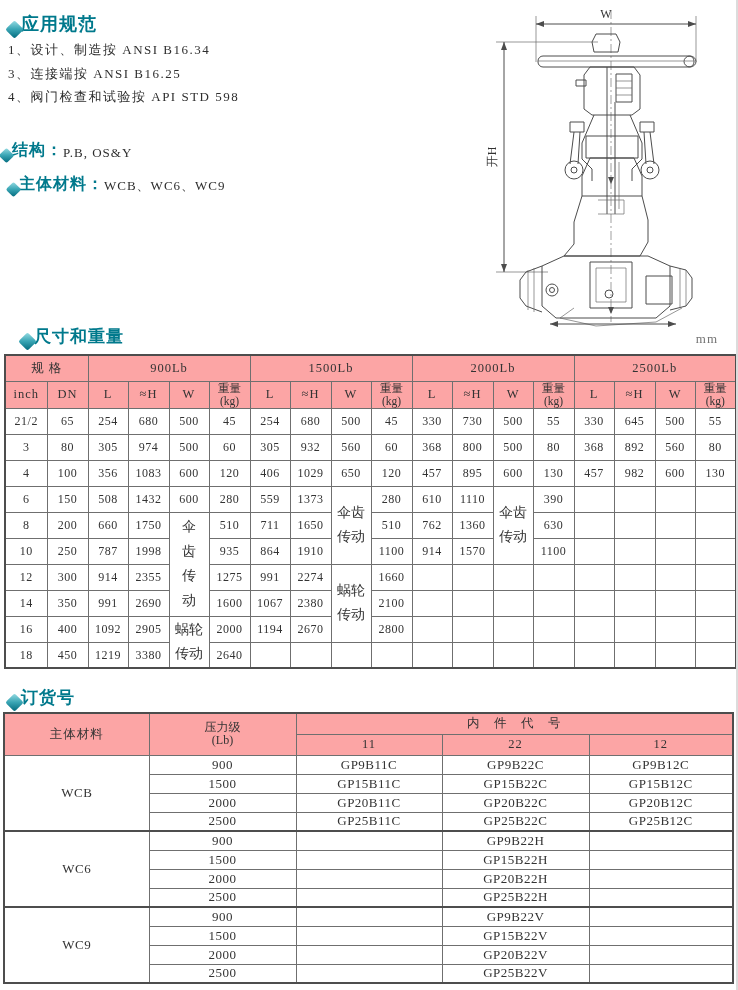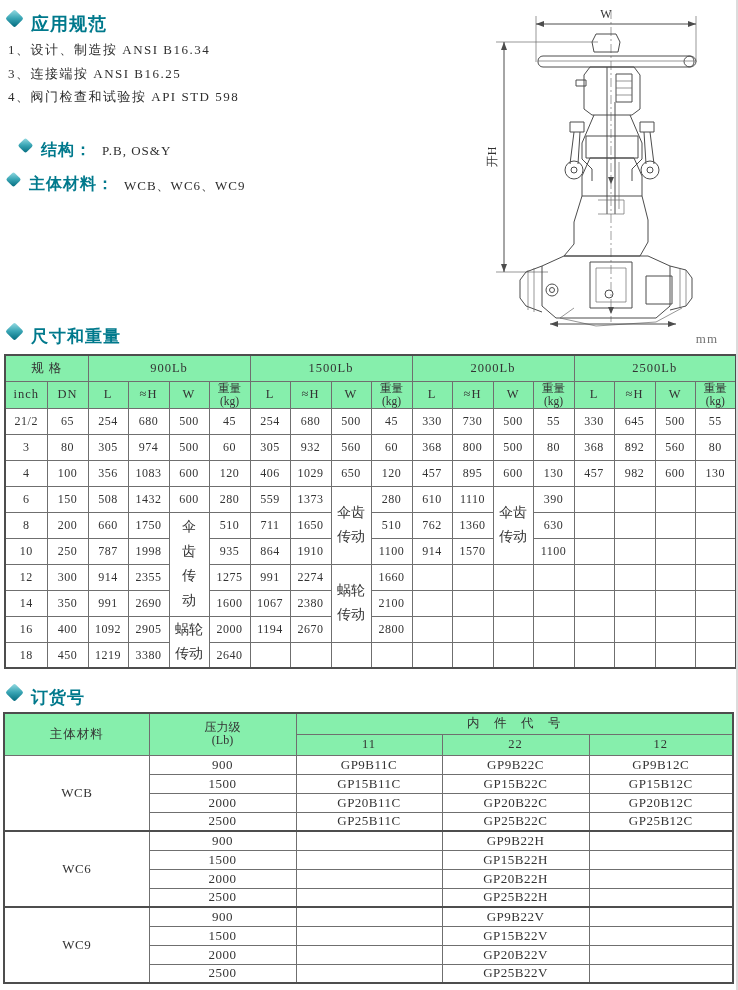--- a/index.html
+++ b/index.html
@@ -3,21 +3,21 @@
 <meta charset="utf-8">
 <style>
   * { margin:0; padding:0; box-sizing:border-box; }
   html,body { background:#fff; }
   .page {
     position:relative; width:738px; height:990px; background:#ffffff;
     font-family:"Liberation Serif","DejaVu Serif",serif; color:#2e2e2e;
     overflow:hidden; border-right:2px solid #dcdcdc;
   }
   
-  .sec-head { position:absolute; display:flex; align-items:flex-start; gap:10px; }
+  .sec-head { position:absolute; display:flex; align-items:flex-end; }
   .diamond {
     width:13px; height:13px; transform:rotate(45deg); border-radius:2px;
     background:linear-gradient(135deg,#9adde4 0%,#3aa6b5 48%,#00687b 100%);
     flex:0 0 auto;
   }
   .diamond.small { width:11px; height:11px; }
   .sec-title {
     font-family:"Liberation Sans","DejaVu Sans",sans-serif; font-weight:bold;
     color:#00798c; font-size:18px; letter-spacing:1px;
   }
@@ -25,21 +25,21 @@
   .inline-value { font-size:13px; color:#2e2e2e; letter-spacing:1px; padding-top:3px; }
   
   .spec-list { position:absolute; left:8px; top:38px; width:430px; }
   .spec-item { font-size:13px; line-height:23.5px; letter-spacing:1.5px; color:#2e2e2e; }
   
   .unit-label { position:absolute; right:18px; top:331px; font-size:13px; color:#737373; letter-spacing:1px; }
   
   table { border-collapse:collapse; table-layout:fixed; }
   td,th { border:1px solid #6f6f6f; text-align:center; vertical-align:middle;
           font-weight:normal; overflow:hidden; color:#333; }
-  th { background:#86efac; }
+  th { background:#fca5a5; }
   
   .dim-table { position:absolute; left:4px; top:354px; width:730px; border:2px solid #4d4d4d; }
   .dim-table td { height:26px; font-size:12px; letter-spacing:0.5px; background:#fff; }
   .dim-table th { height:26px; font-size:12.5px; letter-spacing:1px; }
   .dim-table th.two-line { font-size:11.5px; line-height:1.15; letter-spacing:0; }
   .dim-table td.vtext { font-size:14px; line-height:1.75; letter-spacing:0;text-align:center; }
   
   .order-table { position:absolute; left:3px; top:712px; width:729px; border:2px solid #4d4d4d; }
   .order-table th { height:21px; font-size:12.5px; letter-spacing:1px; }
   .order-table th.two-line { font-size:12px; line-height:1.1; letter-spacing:0; }
@@ -62,21 +62,21 @@
   <div class="sec-head" style="left:8px; top:12px;">
     <span class="diamond"></span>
     <span class="sec-title">应用规范</span>
   </div>
   <div class="spec-list">
       <div class="spec-item">1、设计、制造按 ANSI B16.34</div>
       <div class="spec-item">3、连接端按 ANSI B16.25</div>
       <div class="spec-item">4、阀门检查和试验按 API STD 598</div>
     </div>
 
-  <div class="sec-head" style="left:20px; top:140px;">
+  <div class="sec-head" style="left:1px; top:140px;">
     <span class="diamond small"></span>
     <span class="sec-title mid">结构：</span>
     <span class="inline-value">P.B, OS&amp;Y</span>
   </div>
 
   <div class="sec-head" style="left:8px; top:174px;">
     <span class="diamond small"></span>
     <span class="sec-title mid">主体材料：</span>
     <span class="inline-value">WCB、WC6、WC9</span>
   </div>
@@ -153,21 +153,21 @@
     <path class="dthin" d="M118 264 l30 0 0 34 -30 0 z"></path>
     <circle class="dline" cx="131" cy="290" r="4"></circle>
     <polygon class="dfill" points="133,310 130,303 136,303"></polygon>
     <path class="dthin" d="M96 304 l-14 10 36 8 60 -4 26 -14"></path>
 
     <line class="dline" x1="72" y1="320" x2="198" y2="320"></line>
     <polygon class="dfill" points="72,320 80,317 80,323"></polygon>
     <polygon class="dfill" points="198,320 190,317 190,323"></polygon>
   </svg>
 
-  <div class="sec-head" style="left:8px; top:325px;">
+  <div class="sec-head" style="left:21px; top:325px;">
     <span class="diamond"></span>
     <span class="sec-title" style="font-size:17px;">尺寸和重量</span>
   </div>
   <span class="unit-label">mm</span>
 
   <table class="dim-table">
     <colgroup>
       <col style="width:42px">
         <col style="width:41px">
       <col style="width:40px">

